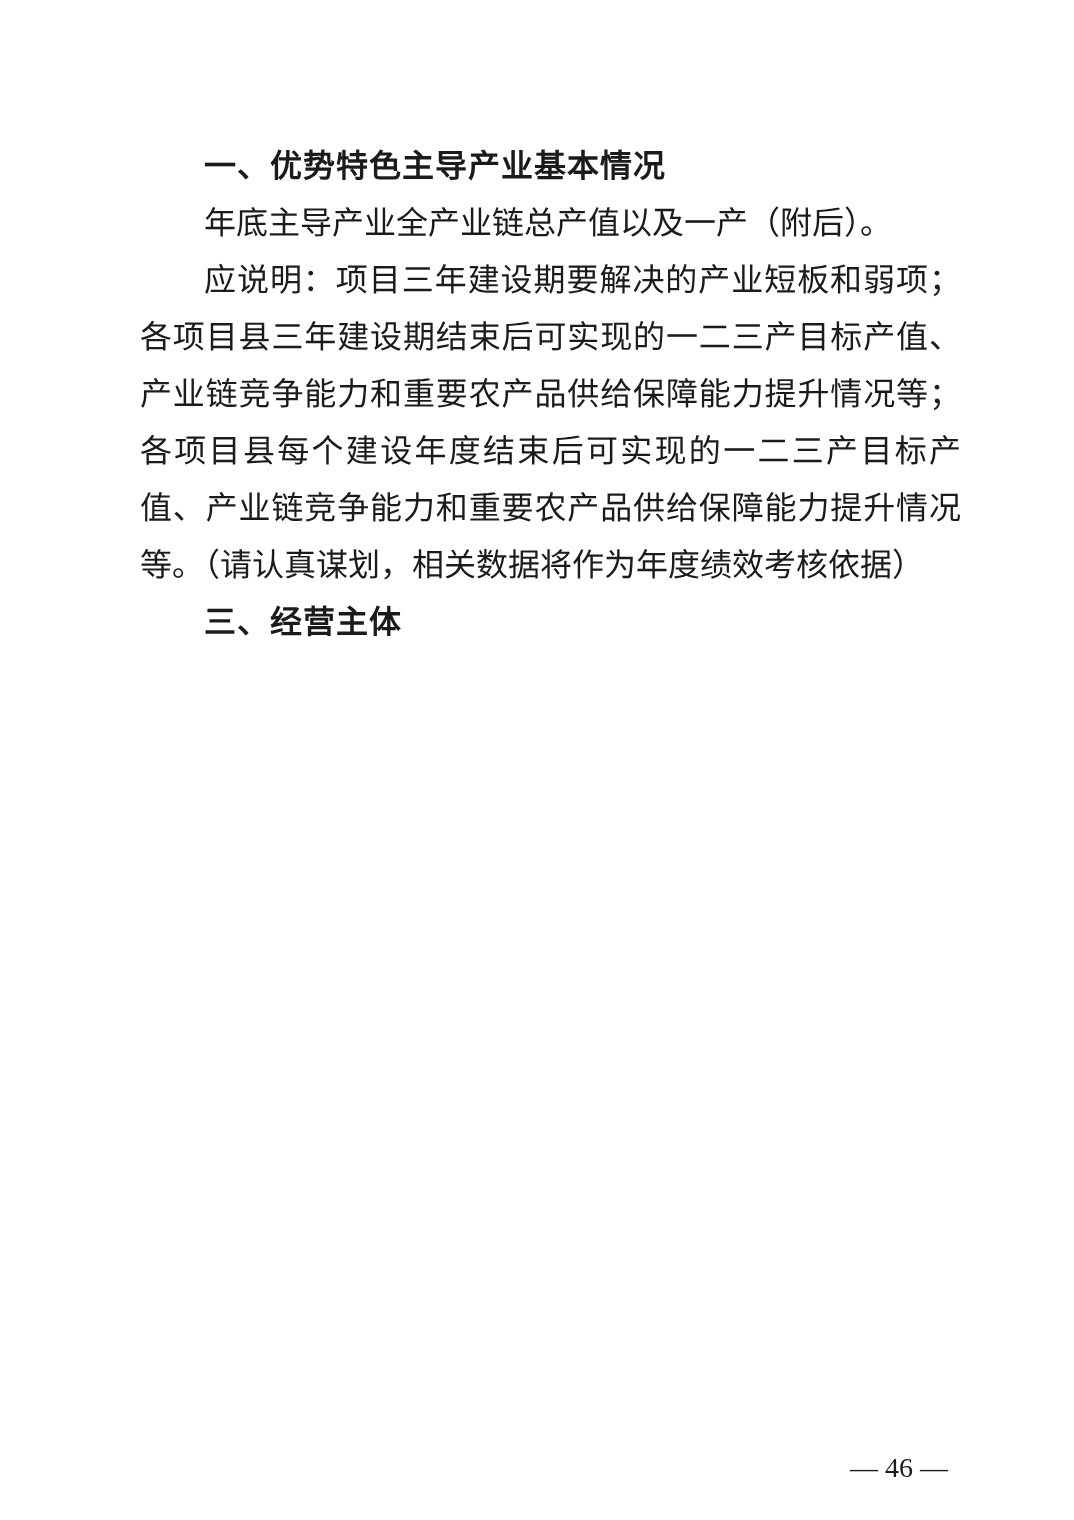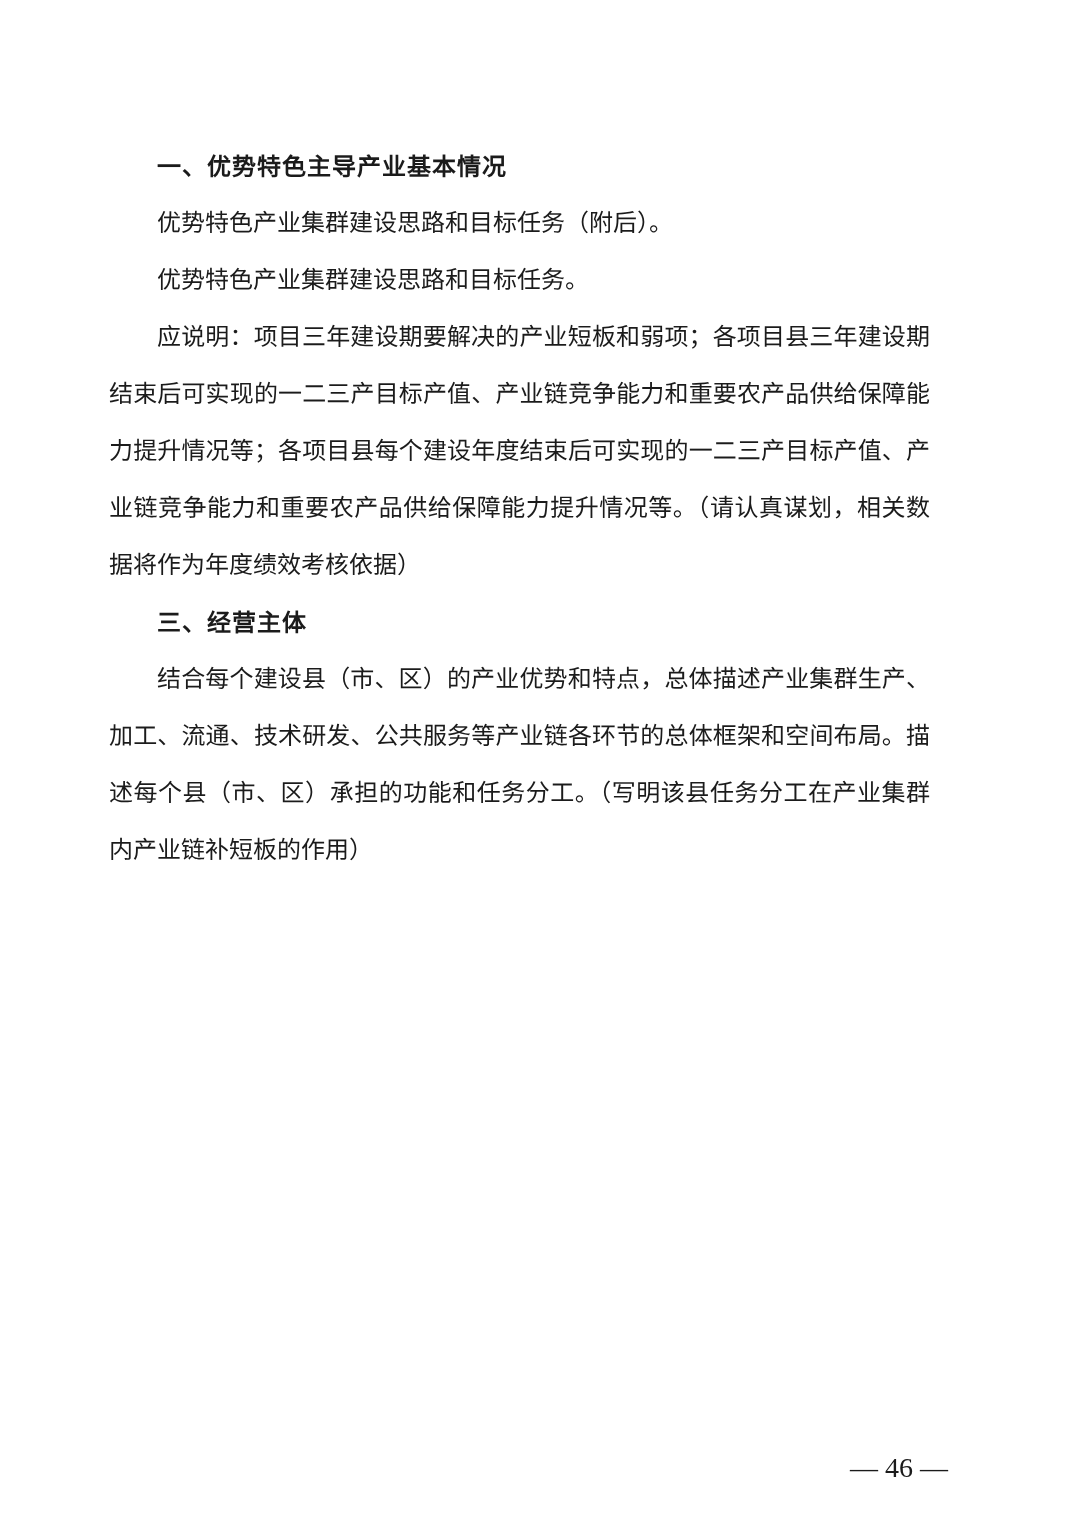--- a/index.html
+++ b/index.html
@@ -15,24 +15,24 @@
     font-family: "Liberation Serif", serif;
     overflow: hidden;
   }
   .doc-page {
     position: absolute;
     inset: 0;
     background: #ffffff;
   }
   .doc-body {
     position: absolute;
-    left: 109px;
+    left: 140px;
     top: 138px;
     width: 821px;
-    font-size: 24px;
+    font-size: 32px;
     line-height: 57px;
   }
   .doc-paragraph {
     margin: 0;
     text-indent: 2em;
     text-align: justify;
     font-family: "Liberation Serif", serif;
   }
   .doc-heading {
     margin: 0;
@@ -55,22 +55,20 @@
     color: #1b1b1b;
     white-space: pre;
   }
 </style>
 </head>
 <body>
 
 <main class="doc-page">
   <section class="doc-body" id="doc-body">
       <p class="doc-heading">一、优势特色主导产业基本情况</p>
-      <p class="doc-paragraph">优势特色产业集群建设思路和目标任务（附后）。</p>
-      <p class="doc-paragraph">优势特色产业集群建设思路和目标任务。</p>
+      <p class="doc-paragraph">年底主导产业全产业链总产值以及一产（附后）。</p>
       <p class="doc-paragraph">应说明：项目三年建设期要解决的产业短板和弱项；各项目县三年建设期结束后可实现的一二三产目标产值、产业链竞争能力和重要农产品供给保障能力提升情况等；各项目县每个建设年度结束后可实现的一二三产目标产值、产业链竞争能力和重要农产品供给保障能力提升情况等。（请认真谋划，相关数据将作为年度绩效考核依据）</p>
       <p class="doc-heading">三、经营主体</p>
-      <p class="doc-paragraph">结合每个建设县（市、区）的产业优势和特点，总体描述产业集群生产、加工、流通、技术研发、公共服务等产业链各环节的总体框架和空间布局。描述每个县（市、区）承担的功能和任务分工。（写明该县任务分工在产业集群内产业链补短板的作用）</p>
     </section>
   <footer class="page-footer">
     <span>— 46 —</span>
   </footer>
 </main>
 
 </body></html>

